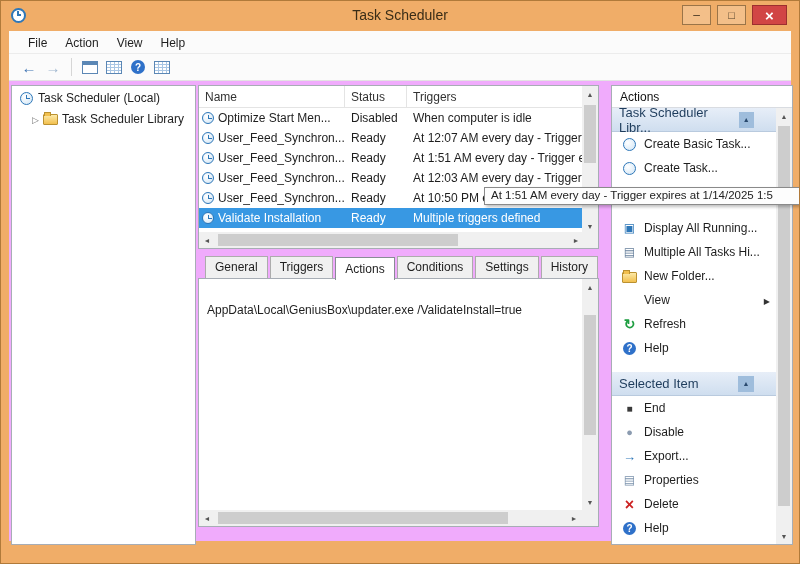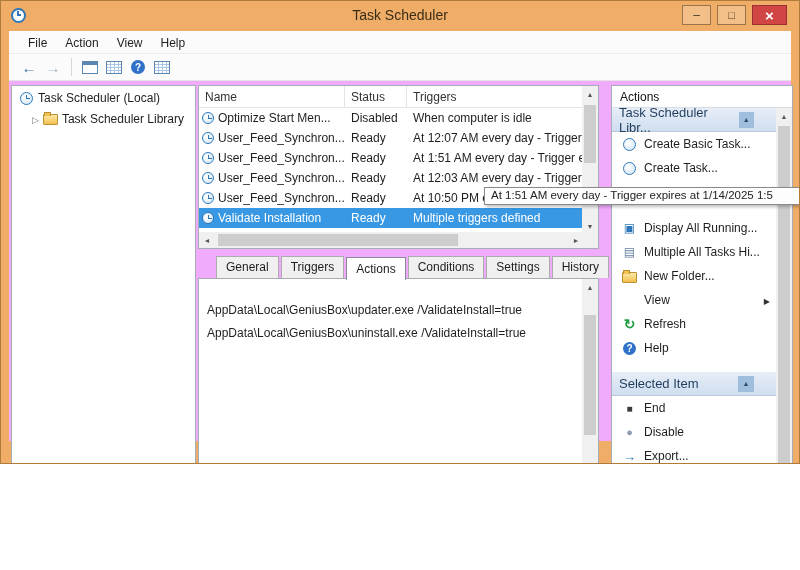--- a/index.html
+++ b/index.html
@@ -1,17 +1,17 @@
 <!DOCTYPE html>
 <html><head>
 <meta charset="utf-8">
 <style>
   html,body{margin:0;padding:0;width:800px;height:570px;overflow:hidden;background:#fff;}
   *{box-sizing:border-box;}
-  .window{position:relative;width:800px;height:464px;background:#f0ad68;border:1px solid #b07a3a;
+  .window{position:relative;width:800px;height:564px;background:#f0ad68;border:1px solid #b07a3a;
           font-family:"Liberation Sans",sans-serif;font-size:12px;color:#1e1e1e;overflow:hidden;}
 
   
   .titlebar{position:absolute;left:0;top:0;width:100%;height:30px;}
   .app-icon{position:absolute;left:10px;top:7px;width:15px;height:15px;border-radius:50%;
             background:#fff;border:2px solid #2e77b8;}
   .app-icon::before{content:"";position:absolute;left:4px;top:1px;width:2px;height:5px;background:#2e77b8;}
   .app-icon::after{content:"";position:absolute;left:4px;top:4px;width:4px;height:2px;background:#2e77b8;}
   .win-title{position:absolute;left:0;right:0;top:6px;text-align:center;font-size:14px;color:#3a2d17;}
   .caption-buttons{position:absolute;right:12px;top:4px;display:flex;gap:6px;}
@@ -78,21 +78,21 @@
   .sb-btn.left::before{content:"◄";}
   .sb-btn.right::before{content:"►";}
   .sb-track{flex:1;position:relative;}
   .sb-thumb{position:absolute;background:#cdcdcd;}
   .sb-v .sb-thumb{left:2px;right:2px;}
   .sb-h .sb-thumb{top:2px;bottom:2px;}
   .sb-corner{position:absolute;right:0;bottom:0;width:16px;height:16px;background:#f0f0f0;}
 
   
   .details-pane{position:absolute;left:189px;top:175px;width:401px;height:271px;}
-  .tabs{position:absolute;left:18px;top:0;height:22px;display:flex;align-items:flex-start;}
+  .tabs{position:absolute;left:7px;top:0;height:22px;display:flex;align-items:flex-start;}
   .tab{padding:3px 9px 4px 9px;border:1px solid #acacac;border-bottom:none;background:#f0f0f0;margin-right:2px;}
   .tab.active{background:#fff;position:relative;top:1px;border-color:#898c95;padding-top:4px;z-index:2;}
   .details-content{position:absolute;left:0;top:22px;right:0;bottom:0;border:1px solid #a7adb5;background:#fff;}
   .dlines{position:absolute;left:8px;top:20px;right:20px;line-height:23px;white-space:nowrap;overflow:hidden;}
 
   
   .actions-panel{left:602px;top:4px;width:182px;height:460px;overflow:hidden;}
   .actions-title{height:22px;padding:4px 8px;border-bottom:1px solid #d9dce1;color:#111;}
   .sections{position:absolute;left:0;top:22px;right:16px;bottom:0;overflow:hidden;}
   .section-header{height:24px;display:flex;align-items:center;justify-content:space-between;padding:0 22px 0 7px;
@@ -253,21 +253,20 @@
           <span class="tab">General</span>
           <span class="tab">Triggers</span>
           <span class="tab active">Actions</span>
           <span class="tab">Conditions</span>
           <span class="tab">Settings</span>
           <span class="tab">History</span>
         </div>
       <div class="details-content">
         <div class="dlines">
           <div>AppData\Local\GeniusBox\updater.exe /ValidateInstall=true</div>
-          <div>AppData\Local\GeniusBox\uninstall.exe /ValidateInstall=true</div>
         </div>
         <div class="sb sb-v" style="right:0;top:0;width:16px;height:231px;">
           <span class="sb-btn up"></span>
           <span class="sb-track">
               <span class="sb-thumb" style="top:20px;height:120px;"></span>
             </span>
           <span class="sb-btn down"></span>
         </div>
         <div class="sb sb-h" style="left:0;bottom:0;height:16px;width:383px;">
           <span class="sb-btn left"></span>

